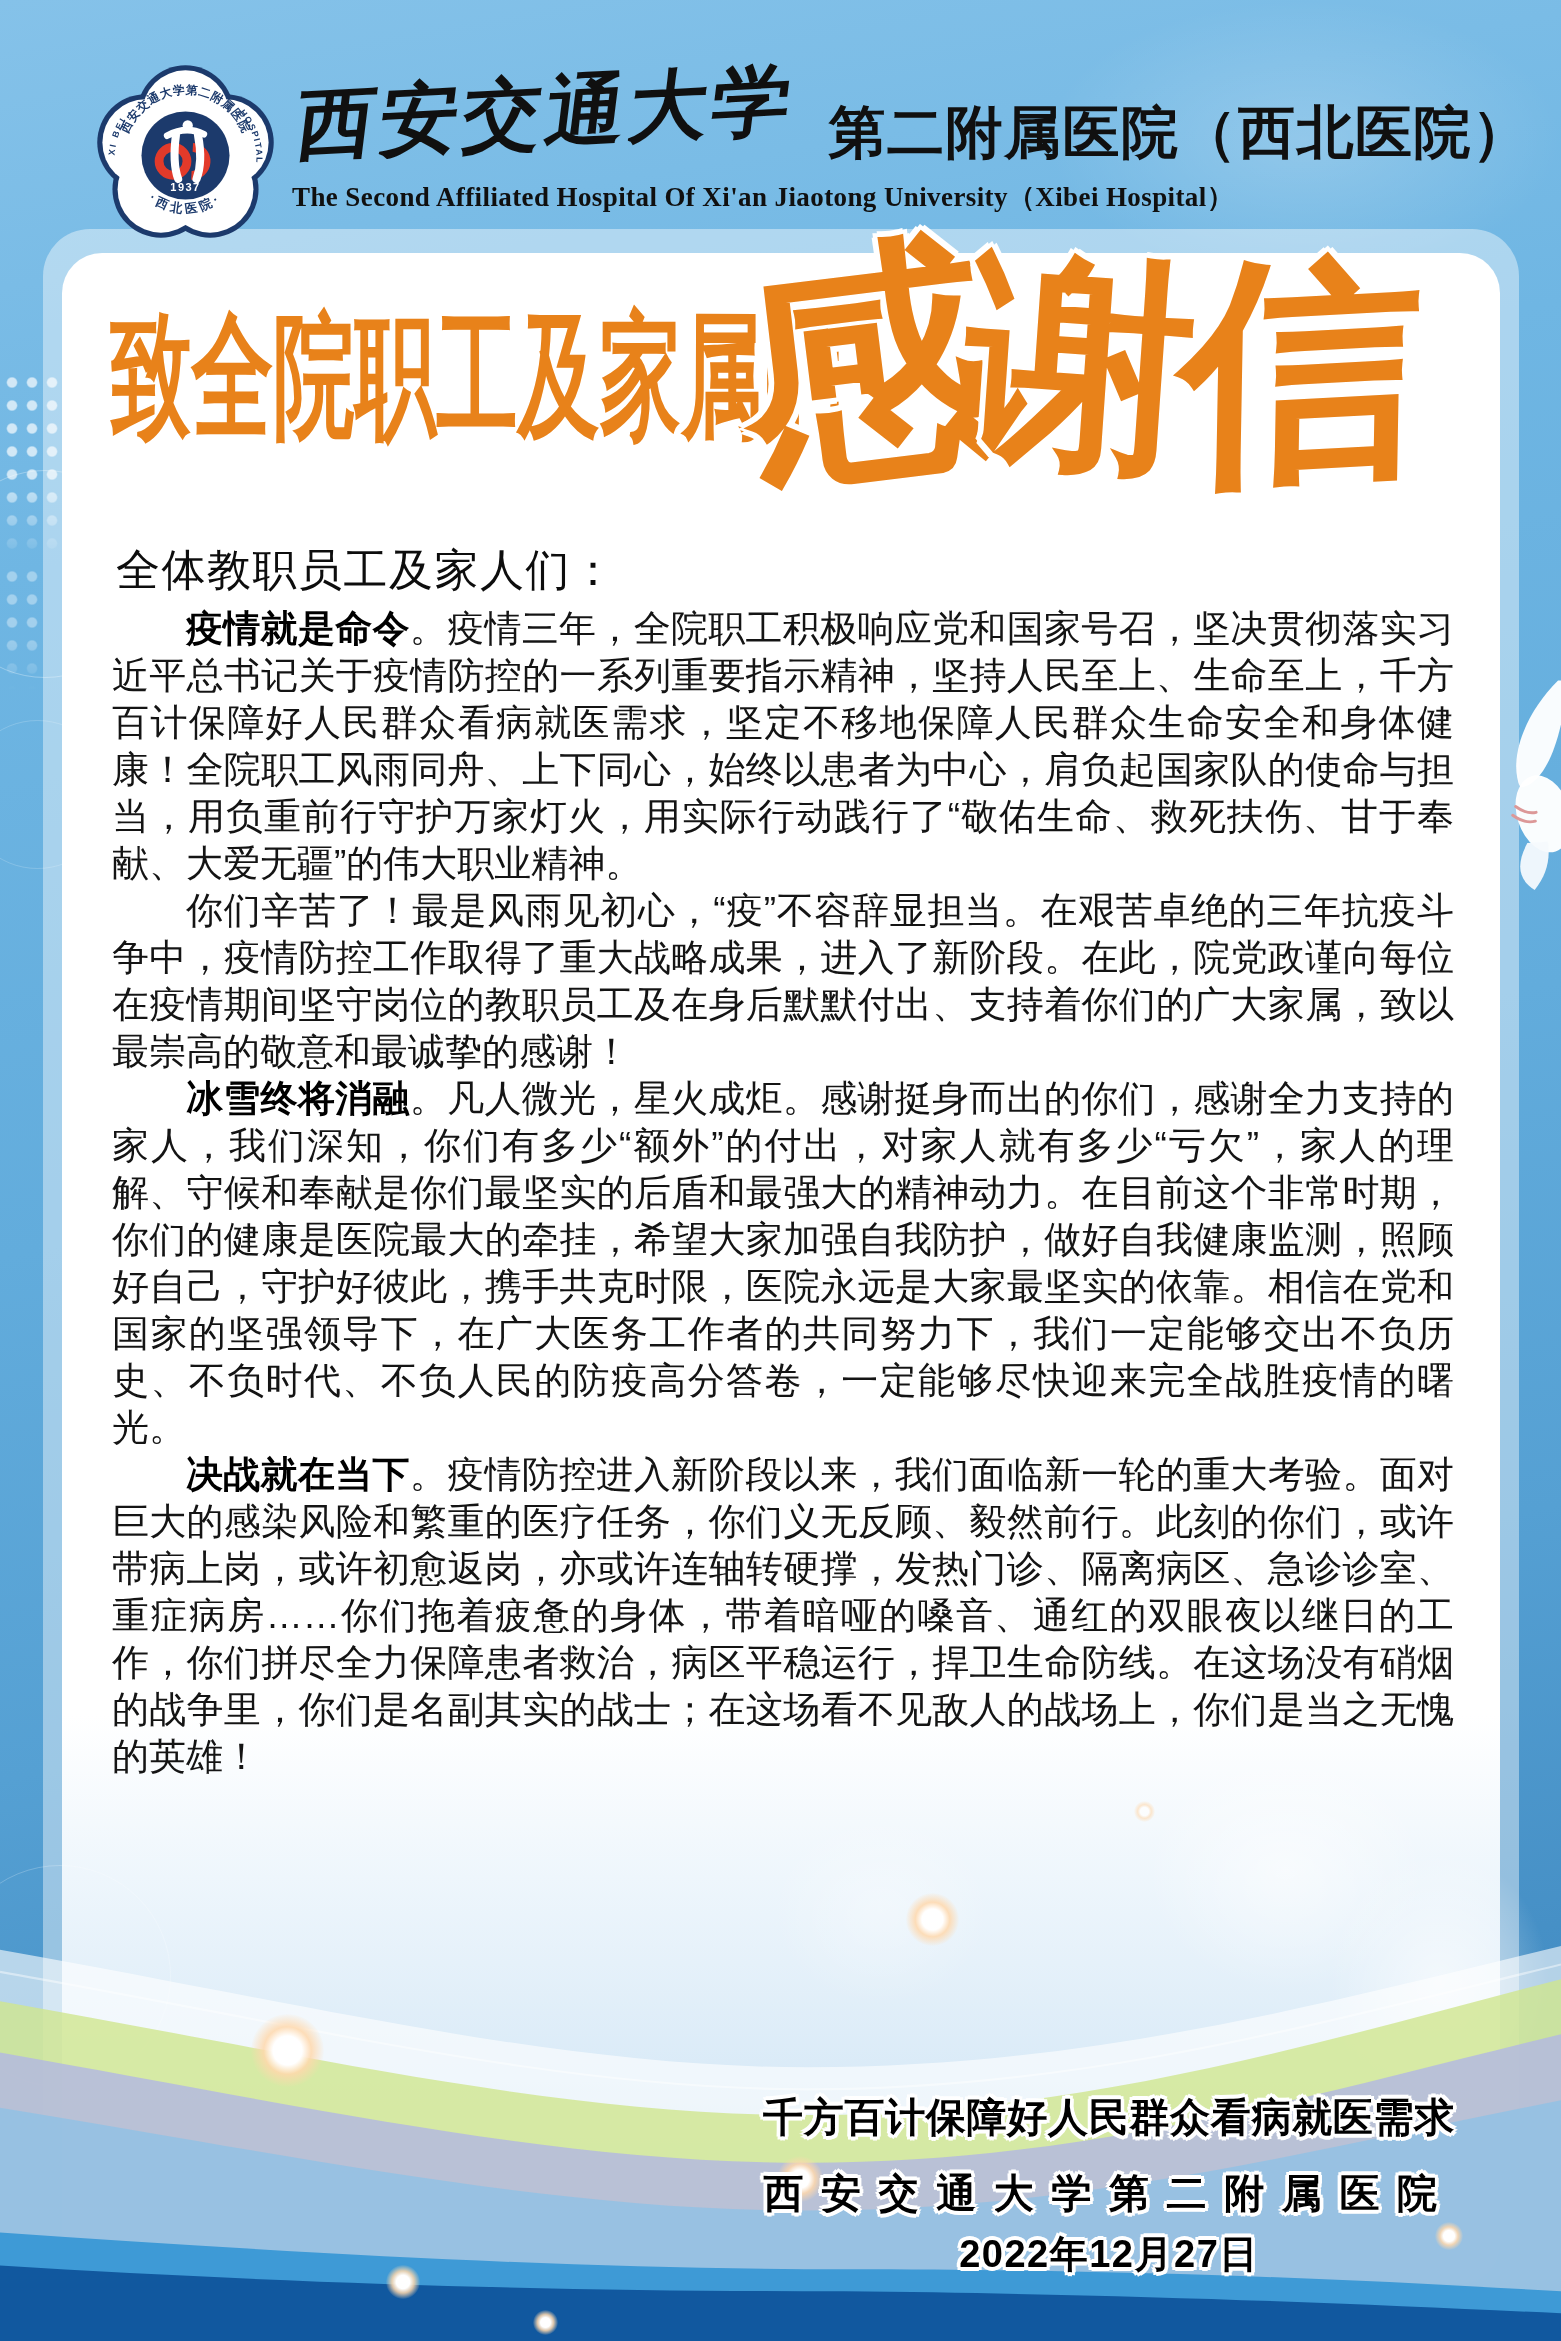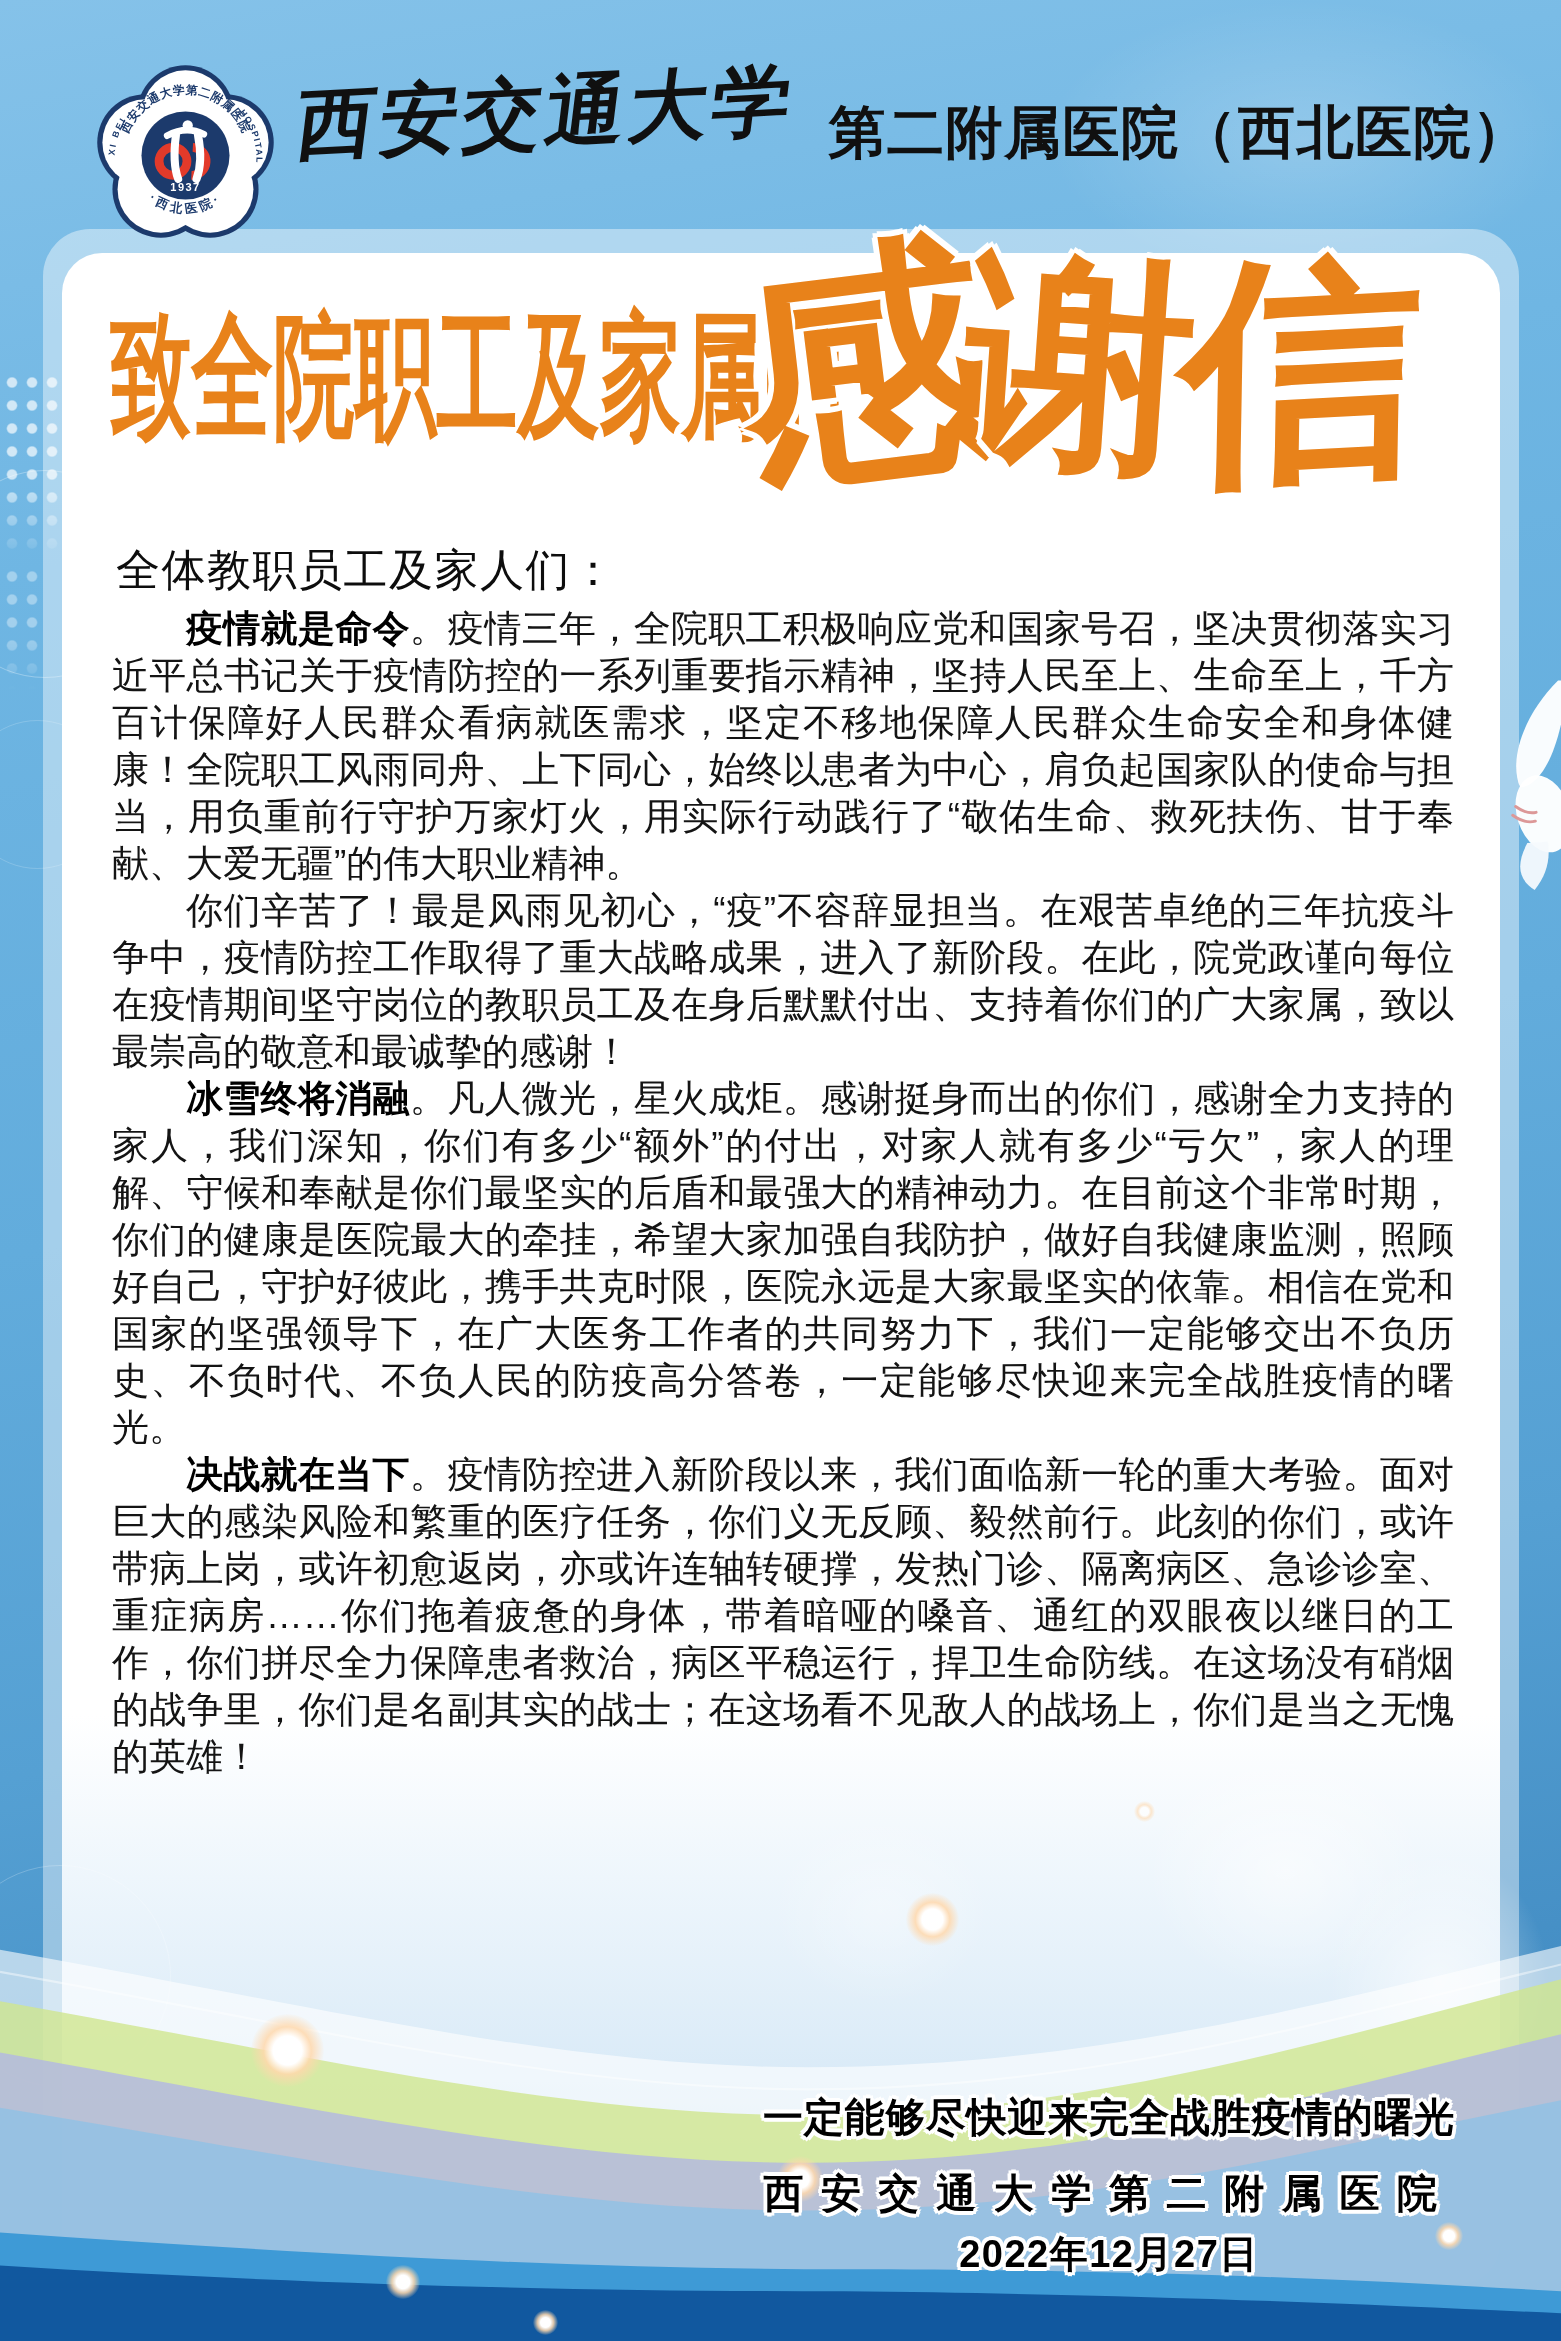--- a/index.html
+++ b/index.html
@@ -146,20 +146,21 @@
       <path d="M 17,-28 q 7,36 -2,60" fill="none" stroke="#ffffff" stroke-width="11" stroke-linecap="round"></path>
     </g>
     <text x="0" y="48" text-anchor="middle" font-size="15" font-weight="bold" fill="#ffffff" letter-spacing="2">1937</text>
   </svg>
 
   <div class="brand">
     <div class="brand-row">
       <span class="brand-script">西安交通大学</span>
       <span class="brand-bold">第二附属医院（西北医院）</span>
     </div>
+    <div class="brand-en">The Second Affiliated Hospital Of Xi'an Jiaotong University（Xibei Hospital）</div>
   </div>
 
   <div class="title-prefix">致全院职工及家属的</div>
   <div class="calli">
     <span class="g0">感</span>
     <span class="g1">谢</span>
     <span class="g2">信</span>
   </div>
 
   <div class="floral floral-a"></div>
@@ -194,19 +195,19 @@
   <div class="salutation">全体教职员工及家人们：</div>
 
   <div class="letter-body">
     <p class="para"><b class="lead">疫情就是命令</b><span>。疫情三年，全院职工积极响应党和国家号召，坚决贯彻落实习近平总书记关于疫情防控的一系列重要指示精神，坚持人民至上、生命至上，千方百计保障好人民群众看病就医需求，坚定不移地保障人民群众生命安全和身体健康！全院职工风雨同舟、上下同心，始终以患者为中心，肩负起国家队的使命与担当，用负重前行守护万家灯火，用实际行动践行了“敬佑生命、救死扶伤、甘于奉献、大爱无疆”的伟大职业精神。</span></p>
     <p class="para"><b class="lead"></b><span>你们辛苦了！最是风雨见初心，“疫”不容辞显担当。在艰苦卓绝的三年抗疫斗争中，疫情防控工作取得了重大战略成果，进入了新阶段。在此，院党政谨向每位在疫情期间坚守岗位的教职员工及在身后默默付出、支持着你们的广大家属，致以最崇高的敬意和最诚挚的感谢！</span></p>
     <p class="para"><b class="lead">冰雪终将消融</b><span>。凡人微光，星火成炬。感谢挺身而出的你们，感谢全力支持的家人，我们深知，你们有多少“额外”的付出，对家人就有多少“亏欠”，家人的理解、守候和奉献是你们最坚实的后盾和最强大的精神动力。在目前这个非常时期，你们的健康是医院最大的牵挂，希望大家加强自我防护，做好自我健康监测，照顾好自己，守护好彼此，携手共克时限，医院永远是大家最坚实的依靠。相信在党和国家的坚强领导下，在广大医务工作者的共同努力下，我们一定能够交出不负历史、不负时代、不负人民的防疫高分答卷，一定能够尽快迎来完全战胜疫情的曙光。</span></p>
     <p class="para"><b class="lead">决战就在当下</b><span>。疫情防控进入新阶段以来，我们面临新一轮的重大考验。面对巨大的感染风险和繁重的医疗任务，你们义无反顾、毅然前行。此刻的你们，或许带病上岗，或许初愈返岗，亦或许连轴转硬撑，发热门诊、隔离病区、急诊诊室、重症病房……你们拖着疲惫的身体，带着暗哑的嗓音、通红的双眼夜以继日的工作，你们拼尽全力保障患者救治，病区平稳运行，捍卫生命防线。在这场没有硝烟的战争里，你们是名副其实的战士；在这场看不见敌人的战场上，你们是当之无愧的英雄！</span></p>
   </div>
 
   <div class="sig">
-    <div class="sig-line1 outline-w">一定能够尽快迎来完全战胜疫情的曙光</div>
+    <div class="sig-line1 outline-w">千方百计保障好人民群众看病就医需求</div>
     <div class="sig-line2 outline-w">西安交通大学第二附属医院</div>
     <div class="sig-date outline-w">2022年12月27日</div>
   </div>
 
 </div>
 
 
 </body></html>

